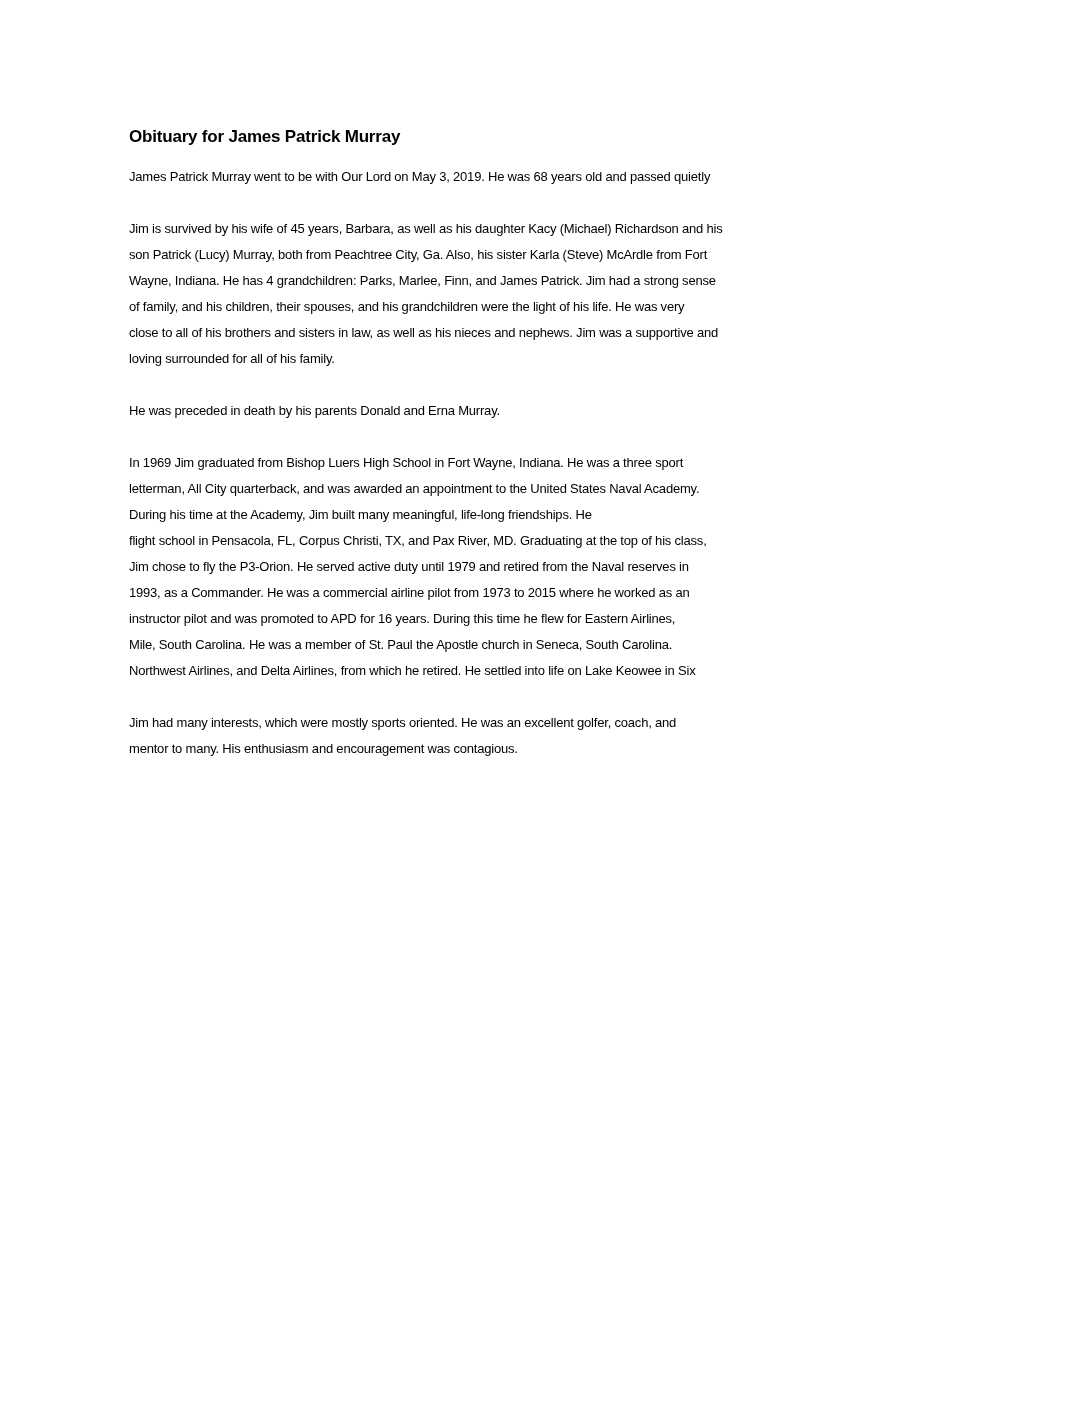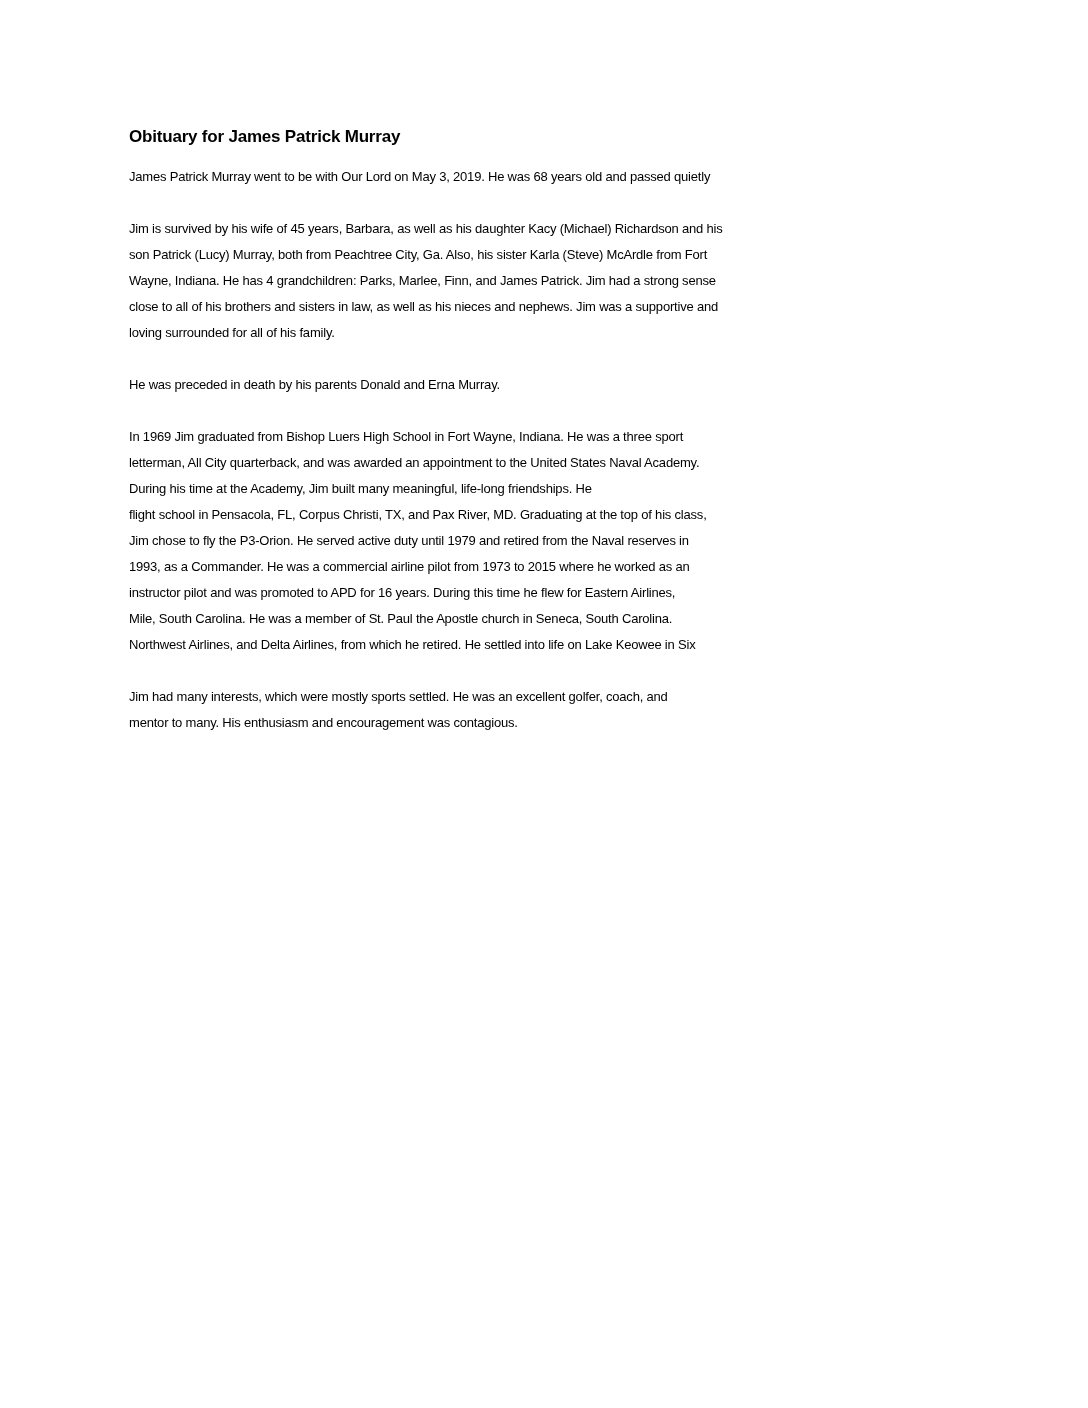--- a/index.html
+++ b/index.html
@@ -48,20 +48,21 @@
     <div class="doc-title">Obituary for James Patrick Murray</div>
 
     <div class="para">
       <div class="line">James Patrick Murray went to be with Our Lord on May 3, 2019. He was 68 years old and passed quietly</div>
     </div>
 
     <div class="para">
       <div class="line">Jim is survived by his wife of 45 years, Barbara, as well as his daughter Kacy (Michael) Richardson and his</div>
       <div class="line">son Patrick (Lucy) Murray, both from Peachtree City, Ga. Also, his sister Karla (Steve) McArdle from Fort</div>
       <div class="line">Wayne, Indiana. He has 4 grandchildren: Parks, Marlee, Finn, and James Patrick. Jim had a strong sense</div>
+      <div class="line">of family, and his children, their spouses, and his grandchildren were the light of his life. He was very</div>
       <div class="line">close to all of his brothers and sisters in law, as well as his nieces and nephews. Jim was a supportive and</div>
       <div class="line">loving surrounded for all of his family.</div>
     </div>
 
     <div class="para">
       <div class="line">He was preceded in death by his parents Donald and Erna Murray.</div>
     </div>
 
     <div class="para">
       <div class="line">In 1969 Jim graduated from Bishop Luers High School in Fort Wayne, Indiana. He was a three sport</div>
@@ -69,18 +70,18 @@
       <div class="line">During his time at the Academy, Jim built many meaningful, life-long friendships. He</div>
       <div class="line">flight school in Pensacola, FL, Corpus Christi, TX, and Pax River, MD. Graduating at the top of his class,</div>
       <div class="line">Jim chose to fly the P3-Orion. He served active duty until 1979 and retired from the Naval reserves in</div>
       <div class="line">1993, as a Commander. He was a commercial airline pilot from 1973 to 2015 where he worked as an</div>
       <div class="line">instructor pilot and was promoted to APD for 16 years. During this time he flew for Eastern Airlines,</div>
       <div class="line">Mile, South Carolina. He was a member of St. Paul the Apostle church in Seneca, South Carolina.</div>
       <div class="line">Northwest Airlines, and Delta Airlines, from which he retired. He settled into life on Lake Keowee in Six</div>
     </div>
 
     <div class="para">
-      <div class="line">Jim had many interests, which were mostly sports settled. He was an excellent golfer, coach, and</div>
+      <div class="line">Jim had many interests, which were mostly sports oriented. He was an excellent golfer, coach, and</div>
       <div class="line">mentor to many. His enthusiasm and encouragement was contagious.</div>
     </div>
 
   </div>
 </div>
 
 </body></html>

